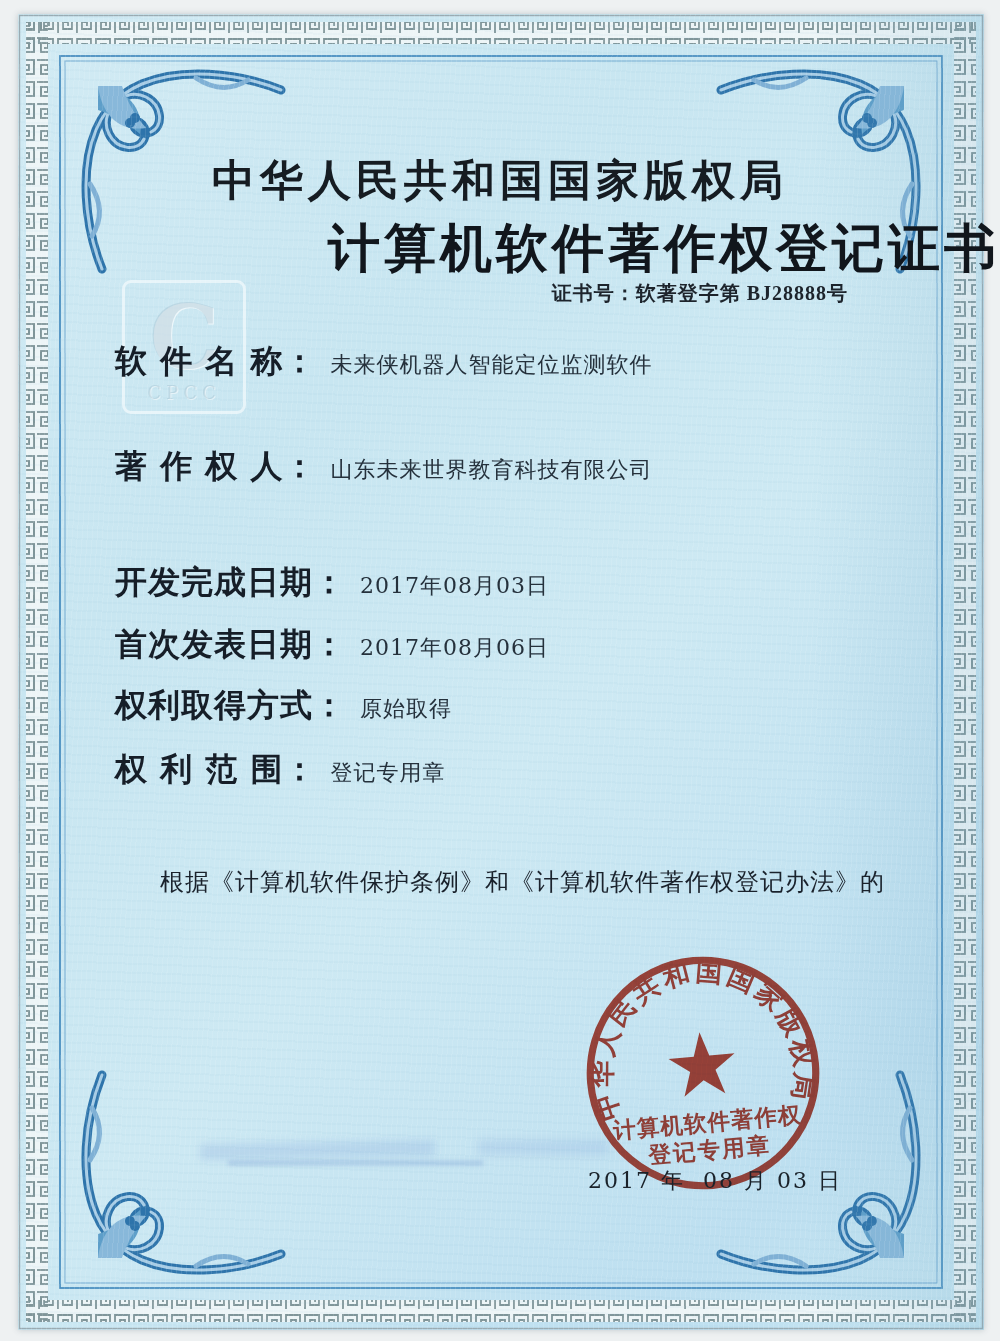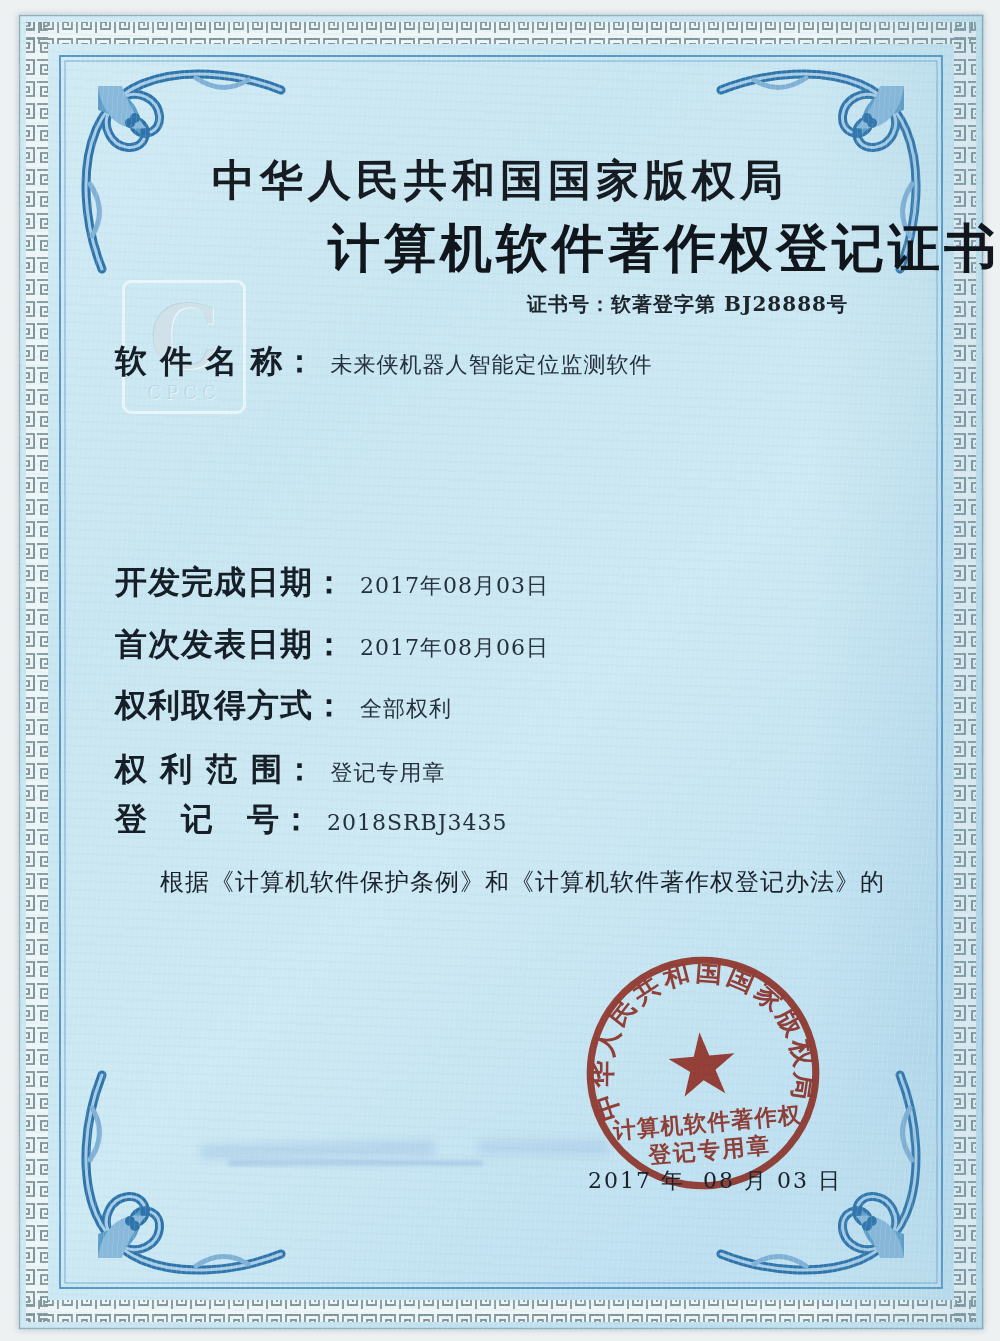--- a/index.html
+++ b/index.html
@@ -29,22 +29,22 @@
     position:absolute;left:0;top:152px;width:1000px;text-align:center;
     font-size:43px;font-weight:bold;letter-spacing:5px;color:#161c22;
     font-family:"DejaVu Sans","Liberation Sans",sans-serif;
   }
   .cert-title{
     position:absolute;left:0;top:214px;width:1000px;text-align:right;
     font-size:52px;font-weight:bold;letter-spacing:4px;color:#11161c;
     font-family:"DejaVu Sans","Liberation Sans",sans-serif;
   }
   .cert-no{
-    position:absolute;top:291px;right:152px;
-    font-size:20px;font-weight:bold;color:#1d242c;letter-spacing:1px;white-space:pre;
+    position:absolute;top:280px;right:152px;
+    font-size:20px;font-weight:bold;color:#1d242c;letter-spacing:1px;white-space:pre;font-family:Liberation Serif, serif;
   }
   
   .row{position:absolute;left:115px;white-space:nowrap;}
   .lbl{font-size:32px;font-weight:bold;color:#161e28;white-space:pre;letter-spacing:1px;}
   .val{font-size:22px;color:#25313c;margin-left:14px;letter-spacing:1px;font-weight:500;margin-top:32px;}
   .statement{
     position:absolute;color:#1a222c;font-size:24px;letter-spacing:1px;white-space:nowrap;text-align:right;
   }
   
   .watermark{
@@ -137,34 +137,34 @@
     <div class="wcaption">CPCC</div>
   </div>
 
   <div class="authority">中华人民共和国国家版权局</div>
   <div class="cert-title">计算机软件著作权登记证书</div>
   <div class="cert-no"><span>证书号：</span><span>软著登字第 BJ28888号</span></div>
 
   <div class="row" style="top:340px">
     <span class="lbl">软 件 名 称：</span><span class="val">未来侠机器人智能定位监测软件</span>
   </div>
+  <div class="row" style="top:445px">
+    <span class="lbl">著 作 权 人：</span><span class="val">山东未来世界教育科技有限公司</span>
+  </div>
   <div class="row" style="top:561px">
     <span class="lbl">开发完成日期：</span><span class="val">2017年08月03日</span>
   </div>
   <div class="row" style="top:623px">
     <span class="lbl">首次发表日期：</span><span class="val">2017年08月06日</span>
   </div>
   <div class="row" style="top:684px">
-    <span class="lbl">权利取得方式：</span><span class="val">全部权利</span>
+    <span class="lbl">权利取得方式：</span><span class="val">原始取得</span>
   </div>
   <div class="row" style="top:748px">
     <span class="lbl">权 利 范 围：</span><span class="val">登记专用章</span>
-  </div>
-  <div class="row" style="top:798px">
-    <span class="lbl">登　记　号：</span><span class="val">2018SRBJ3435</span>
   </div>
 
   <div class="statement" style="left:160px;top:866px">根据《计算机软件保护条例》和《计算机软件著作权登记办法》的</div>
 
   <div class="ghost1"></div>
   <div class="ghost2"></div>
   <div class="ghost3"></div>
 
   <svg class="seal" viewBox="0 0 240 240">
     <circle cx="120" cy="120" r="110" fill="none" stroke="#bb3a2c" stroke-width="7"></circle>

